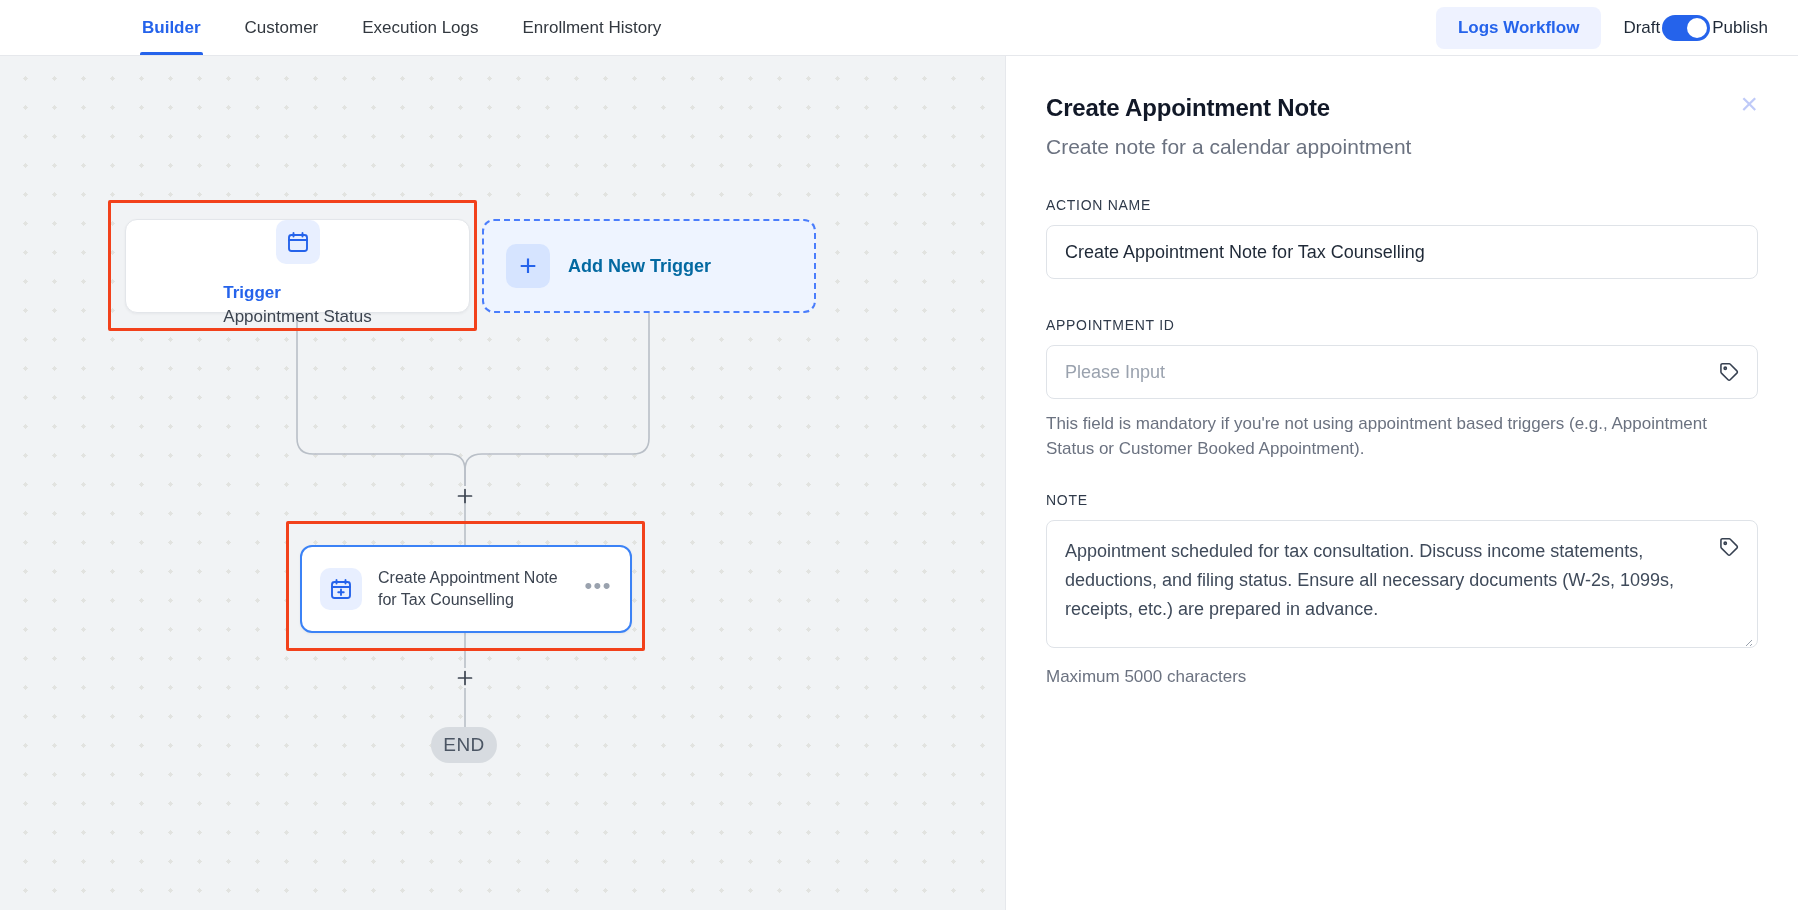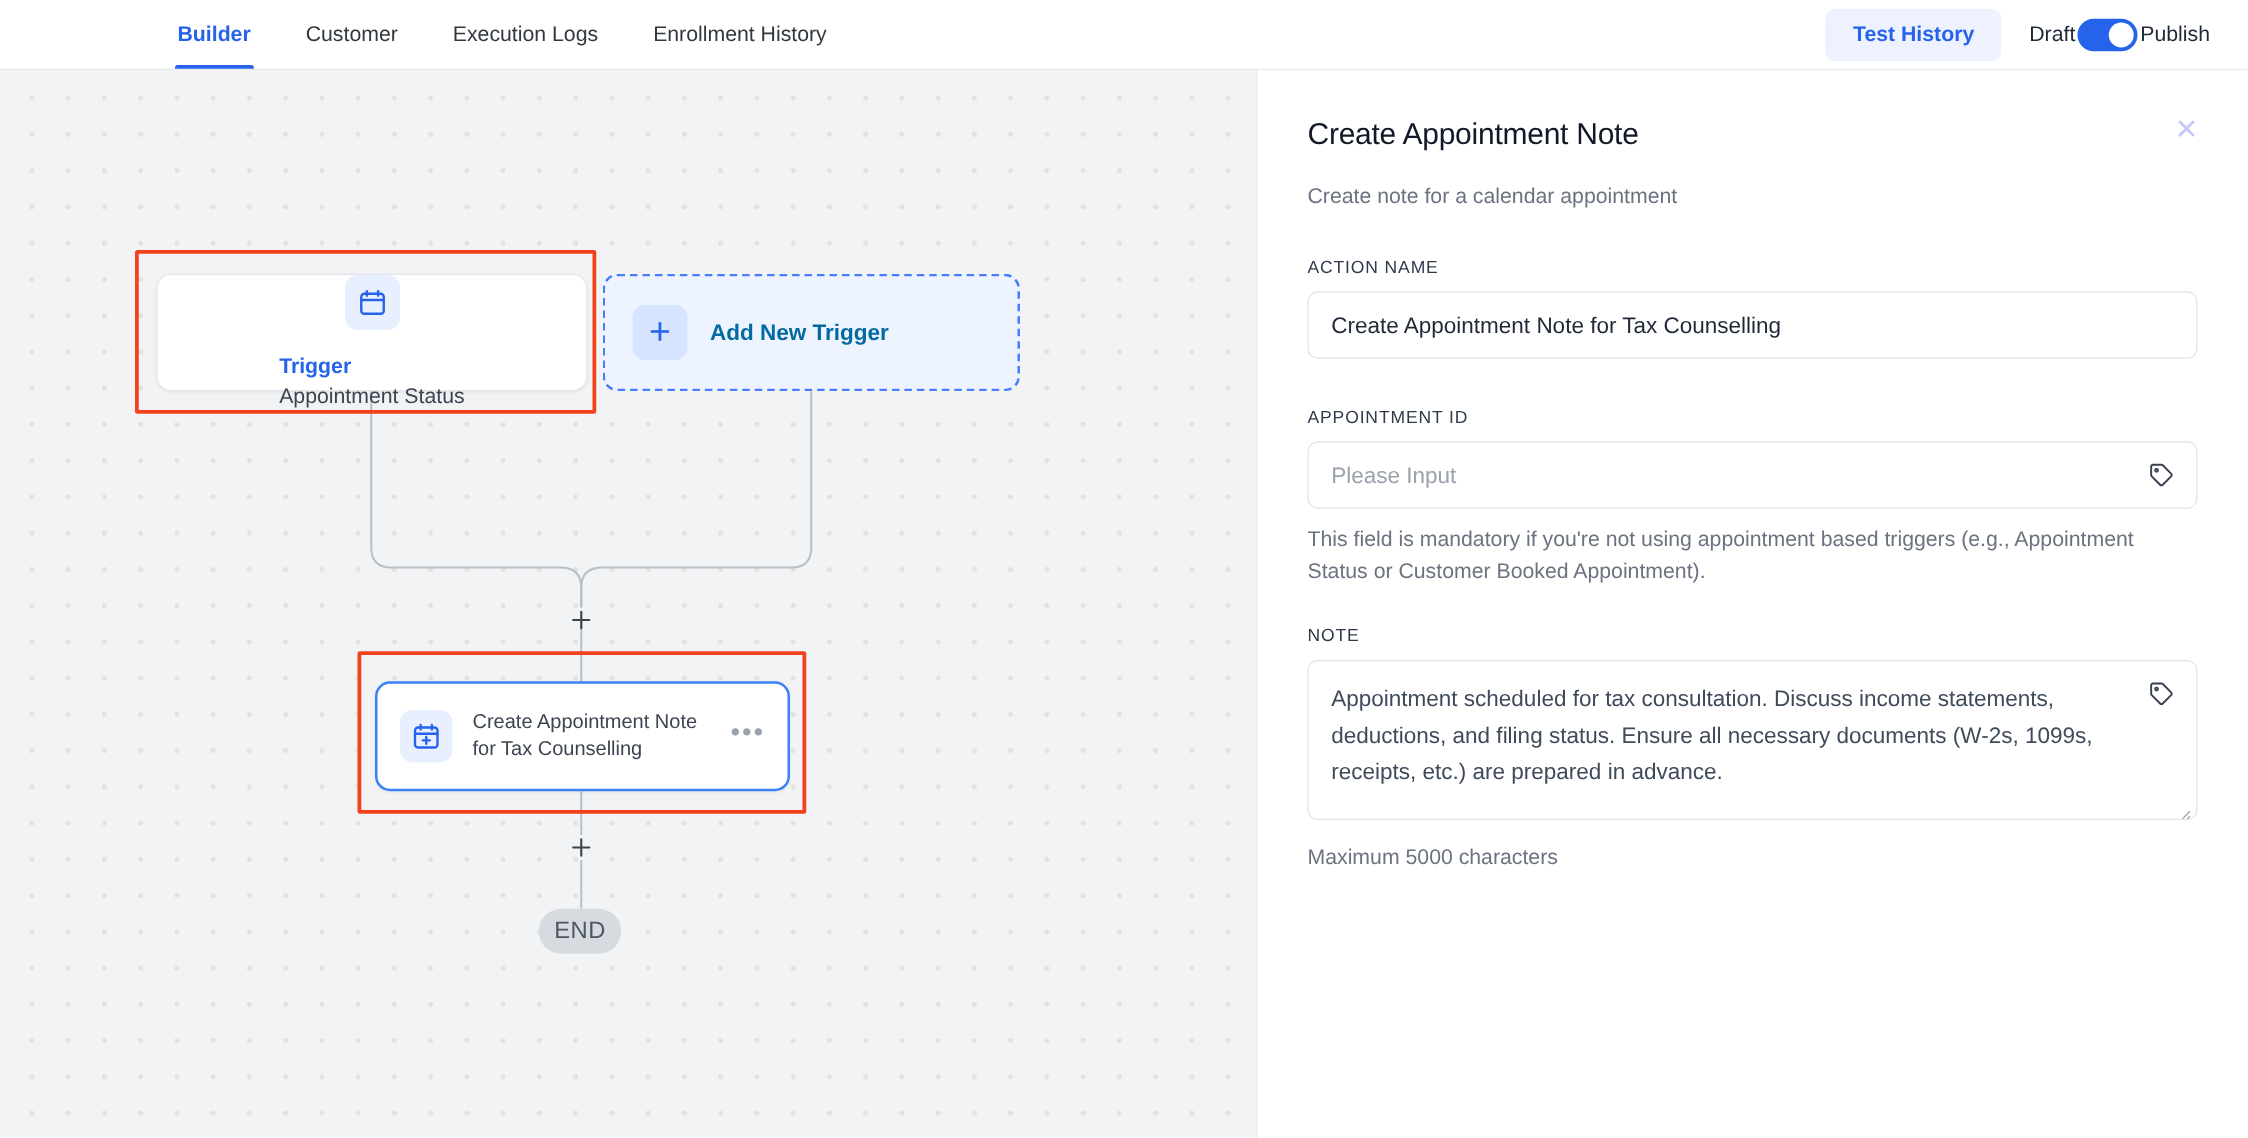--- a/index.html
+++ b/index.html
@@ -240,28 +240,28 @@
     background: #ffffff;
     border-left: 1px solid #e6e8ec;
     padding: 38px 40px 0 40px;
   }
   .panel-head {
     display: flex;
     align-items: flex-start;
   }
   .panel-title {
     font-size: 24px;
-    font-weight: 400;
+    font-weight: 700;
     color: #111827;
     letter-spacing: -0.2px;
   }
   .panel-subtitle {
-    font-size: 17px;
+    font-size: 21px;
     color: #6b7280;
-    margin-top: 25px;
+    margin-top: 13px;
   }
   .panel-close {
     margin-left: auto;
     color: #bfcaf8;
     font-size: 30px;
     line-height: 20px;
     cursor: pointer;
     font-weight: 300;
   }
 
@@ -339,21 +339,21 @@
     </div>
     <div class="tab">
       <span>Execution Logs</span>
     </div>
     <div class="tab">
       <span>Enrollment History</span>
     </div>
   </div>
 
   <div class="topbar-right">
-    <button class="test-workflow-btn">Test History</button>
+    <button class="test-workflow-btn">Logs Workflow</button>
     <div class="publish-group">
       <span class="publish-label">Draft</span>
       <div class="toggle">
         <div class="knob"></div>
       </div>
       <span class="publish-label">Publish</span>
     </div>
   </div>
 </div>
 

